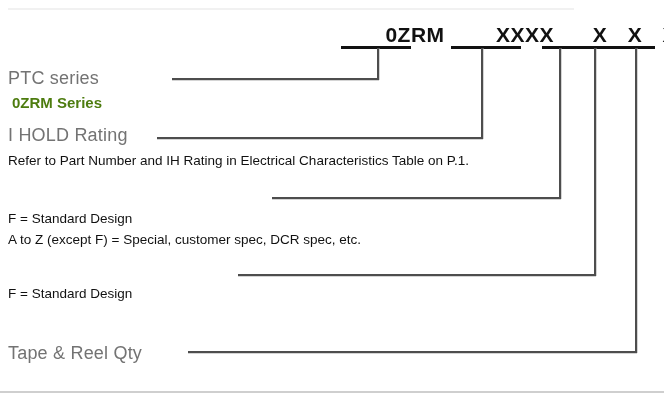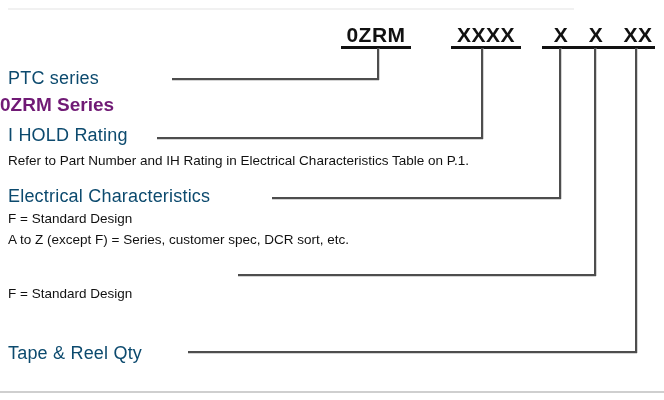--- a/index.html
+++ b/index.html
@@ -20,21 +20,21 @@
   
   .pn-seg {
     position: absolute;
     top: 23px;
     font-size: 21px;
     font-weight: bold;
     letter-spacing: 0.5px;
     color: #111111;
     white-space: nowrap;
   }
-  .pn-center { transform: translateX(-50%); }
+  .pn-center { transform: translateX(-50%); margin-left: 39px; }
   .pn-underline {
     position: absolute;
     top: 46px;
     height: 3px;
     background: #111111;
   }
 
   
   .vline {
     position: absolute;
@@ -50,29 +50,29 @@
   }
 
   
   .sec-title {
     position: absolute;
     left: 8px;
     font-size: 18px;
     font-weight: 400;
     letter-spacing: 0.2px;
     white-space: nowrap;
-    color: #0c4a6e;
+    color: #737373;
   }
   .sec-sub-bold {
     position: absolute;
-    left: 0;
-    font-size: 19px;
+    left: 12px;
+    font-size: 15px;
     font-weight: bold;
     white-space: nowrap;
-    color: #701a75;
+    color: #4d7c0f;
   }
   .sec-note {
     position: absolute;
     left: 8px;
     font-size: 13.5px;
     font-weight: 400;
     white-space: nowrap;
     color: #111111;
     text-align: right;
   }
@@ -120,21 +120,20 @@
   <div class="hline" style="left:272px; top:197px; width:289px;"></div>
   <div class="hline" style="left:238px; top:274px; width:358px;"></div>
   <div class="hline" style="left:188px; top:351px; width:449px;"></div>
 
   <div class="sec-title" style="top:68px;">PTC series</div>
   <div class="sec-sub-bold" style="top:94px;">0ZRM Series</div>
 
   <div class="sec-title" style="top:125px;">I HOLD Rating</div>
   <div class="sec-note" style="top:153px;">Refer to Part Number and IH Rating in Electrical Characteristics Table on P.1.</div>
 
-  <div class="sec-title" style="top:186px;">Electrical Characteristics</div>
   <div class="sec-note" style="top:211px;">F = Standard Design</div>
-  <div class="sec-note" style="top:232px;">A to Z (except F) = Series, customer spec, DCR sort, etc.</div>
+  <div class="sec-note" style="top:232px;">A to Z (except F) = Special, customer spec, DCR spec, etc.</div>
 
   <div class="sec-note" style="top:286px;">F = Standard Design</div>
 
   <div class="sec-title" style="top:343px;">Tape &amp; Reel Qty</div>
 
 </div>
 
 </body></html>

